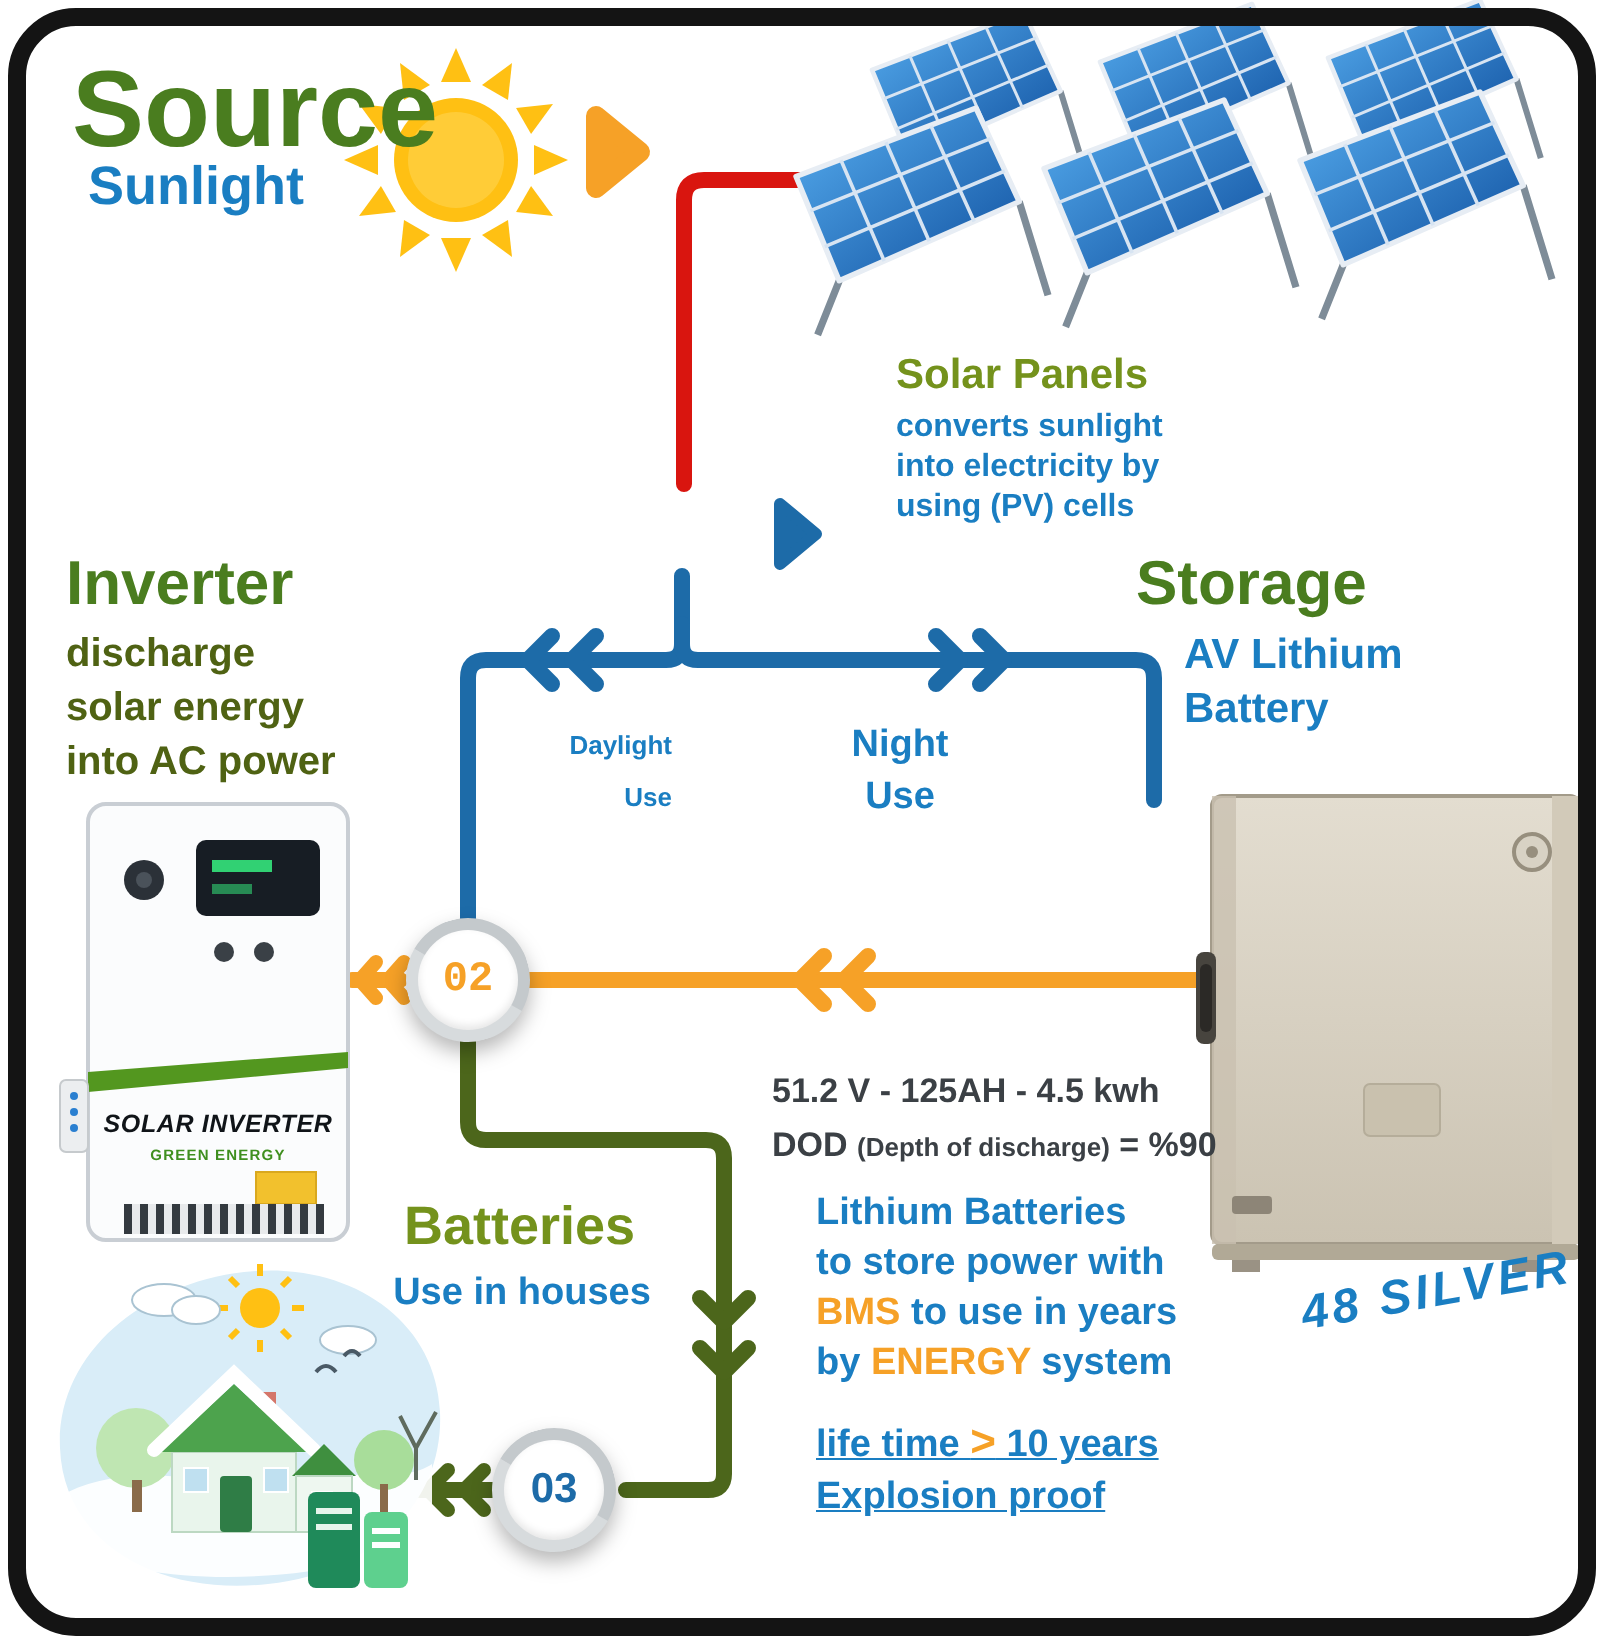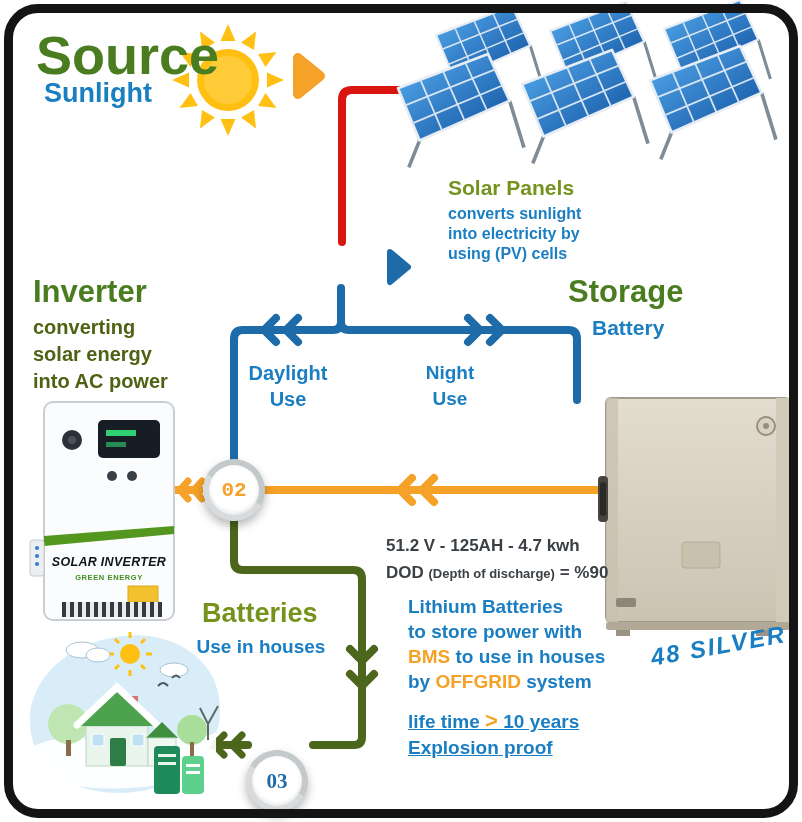--- a/index.html
+++ b/index.html
@@ -31,21 +31,21 @@
   .t{position:absolute;font-weight:700;z-index:3;white-space:nowrap;}
   #source-title{left:36px;top:24px;font-size:54px;color:var(--green);}
   #source-sub{left:44px;top:78px;font-size:27px;color:var(--blue);}
   #panels-info{left:448px;top:176px;}
   #panels-info .ttl{font-size:21px;color:var(--olive);margin-bottom:4px;}
   #panels-info .d{font-size:16px;color:var(--blue);line-height:20px;}
   #inv-title{left:33px;top:274px;font-size:31px;color:var(--green);}
   #inv-desc{left:33px;top:314px;font-size:20px;color:var(--olive2);line-height:27px;}
   #sto-title{left:568px;top:274px;font-size:31px;color:var(--green);}
   #sto-sub{left:592px;top:314px;font-size:21px;color:var(--blue);line-height:27px;}
-  #daylight{left:240px;top:360px;width:96px;text-align:center;font-size:20px;color:var(--blue);line-height:26px;}
+  #daylight{left:240px;top:360px;width:96px;text-align:right;font-size:13px;color:var(--blue);line-height:26px;}
   #night{left:414px;top:360px;width:72px;text-align:center;font-size:19px;color:var(--blue);line-height:26px;}
   #fac-title{left:202px;top:598px;font-size:27px;color:var(--olive);}
   #fac-desc{left:190px;top:634px;width:142px;text-align:center;font-size:19px;color:var(--blue);line-height:25px;}
   #specs{left:386px;top:532px;color:var(--dark);font-size:17px;line-height:27px;}
   #specs .paren{font-size:13px;}
   #lith{left:408px;top:594px;font-size:19px;color:var(--blue);line-height:25px;}
   #lith2{left:408px;top:708px;font-size:19px;color:var(--blue);line-height:26px;text-decoration:underline;}
   .hl{color:var(--orange);}
   .hl.big{font-size:22px;}
   #silver{left:650px;top:632px;font-size:24px;font-style:italic;color:var(--blue);
@@ -55,21 +55,21 @@
   .step{position:absolute;width:64px;height:64px;z-index:4;
     filter:drop-shadow(0 5px 5px rgba(0,0,0,.28));}
   .step .ring{position:absolute;inset:1px;border-radius:50%;border:7px solid transparent;
     border-top-color:#c4c9cc;border-right-color:#c4c9cc;}
   .step .r1{transform:rotate(-15deg);}
   .step .r2{transform:rotate(165deg);border-top-color:#d7dbdd;border-right-color:#d7dbdd;}
   .step .disc{position:absolute;inset:7px;background:#fff;border-radius:50%;
     box-shadow:inset 0 -2px 4px rgba(0,0,0,.10);}
   .step .num{position:absolute;inset:0;display:flex;align-items:center;justify-content:center;
     font-size:21px;font-weight:700;}
-  #step1{left:308px;top:234px;} #step2{left:202px;top:458px;} #step3{left:245px;top:749px;font-family:Liberation Serif, serif;}
+  #step1{left:308px;top:234px;} #step2{left:202px;top:458px;} #step3{left:245px;top:713px;}
   .num-blue{color:var(--lineblue);} .num-orange{color:var(--orange);font-family:Liberation Mono, monospace;}
 
   
   .inv-title{font:italic 700 12.5px "Liberation Sans",sans-serif;fill:#101418;letter-spacing:.3px;}
   .inv-brand{font:700 7.5px "Liberation Sans",sans-serif;fill:#3f8f1f;letter-spacing:.6px;}
 </style>
 </head>
 <body>
 
 <div class="canvas">
@@ -259,58 +259,59 @@
 
   <div class="t" id="panels-info">
     <div class="ttl">Solar Panels</div>
     <div class="d">converts sunlight</div>
     <div class="d">into electricity by</div>
     <div class="d">using (PV) cells</div>
   </div>
 
   <div class="t" id="inv-title">Inverter</div>
   <div class="t" id="inv-desc">
-    <div>converting</div>
+    <div>discharge</div>
     <div>solar energy</div>
     <div>into AC power</div>
   </div>
 
   <div class="t" id="sto-title">Storage</div>
   <div class="t" id="sto-sub">
+    <div>AV Lithium</div>
     <div>Battery</div>
   </div>
 
   <div class="t" id="daylight">
     <div>Daylight</div>
     <div>Use</div>
   </div>
   <div class="t" id="night">
     <div>Night</div>
     <div>Use</div>
   </div>
 
   <div class="t" id="specs">
-    <div>51.2 V - 125AH - 4.7 kwh</div>
+    <div>51.2 V - 125AH - 4.5 kwh</div>
     <div>
       <span>DOD</span>
       <span class="paren">(Depth of discharge)</span>
       <span>= %90</span>
     </div>
   </div>
 
   <div class="t" id="fac-title">Batteries</div>
   <div class="t" id="fac-desc">
     <div>Use in houses</div>
   </div>
 
   <div class="t" id="lith">
     <div><span>Lithium Batteries</span></div>
     <div><span>to store power with</span></div>
-    <div><span class="hl">BMS</span><span> to use in houses</span></div>
-    <div><span>by </span><span class="hl">OFFGRID</span><span> system</span></div>
+    <div><span class="hl">BMS</span><span> to use in years</span></div>
+    <div><span>by </span><span class="hl">ENERGY</span><span> system</span></div>
   </div>
   <div class="t" id="lith2">
     <div><span>life time </span><span class="hl big">&gt;</span><span> 10 years</span></div>
     <div><span>Explosion proof</span></div>
   </div>
 
   <div class="t" id="silver">48 SILVER</div>
 
   <div class="frame"></div>
 </div>

